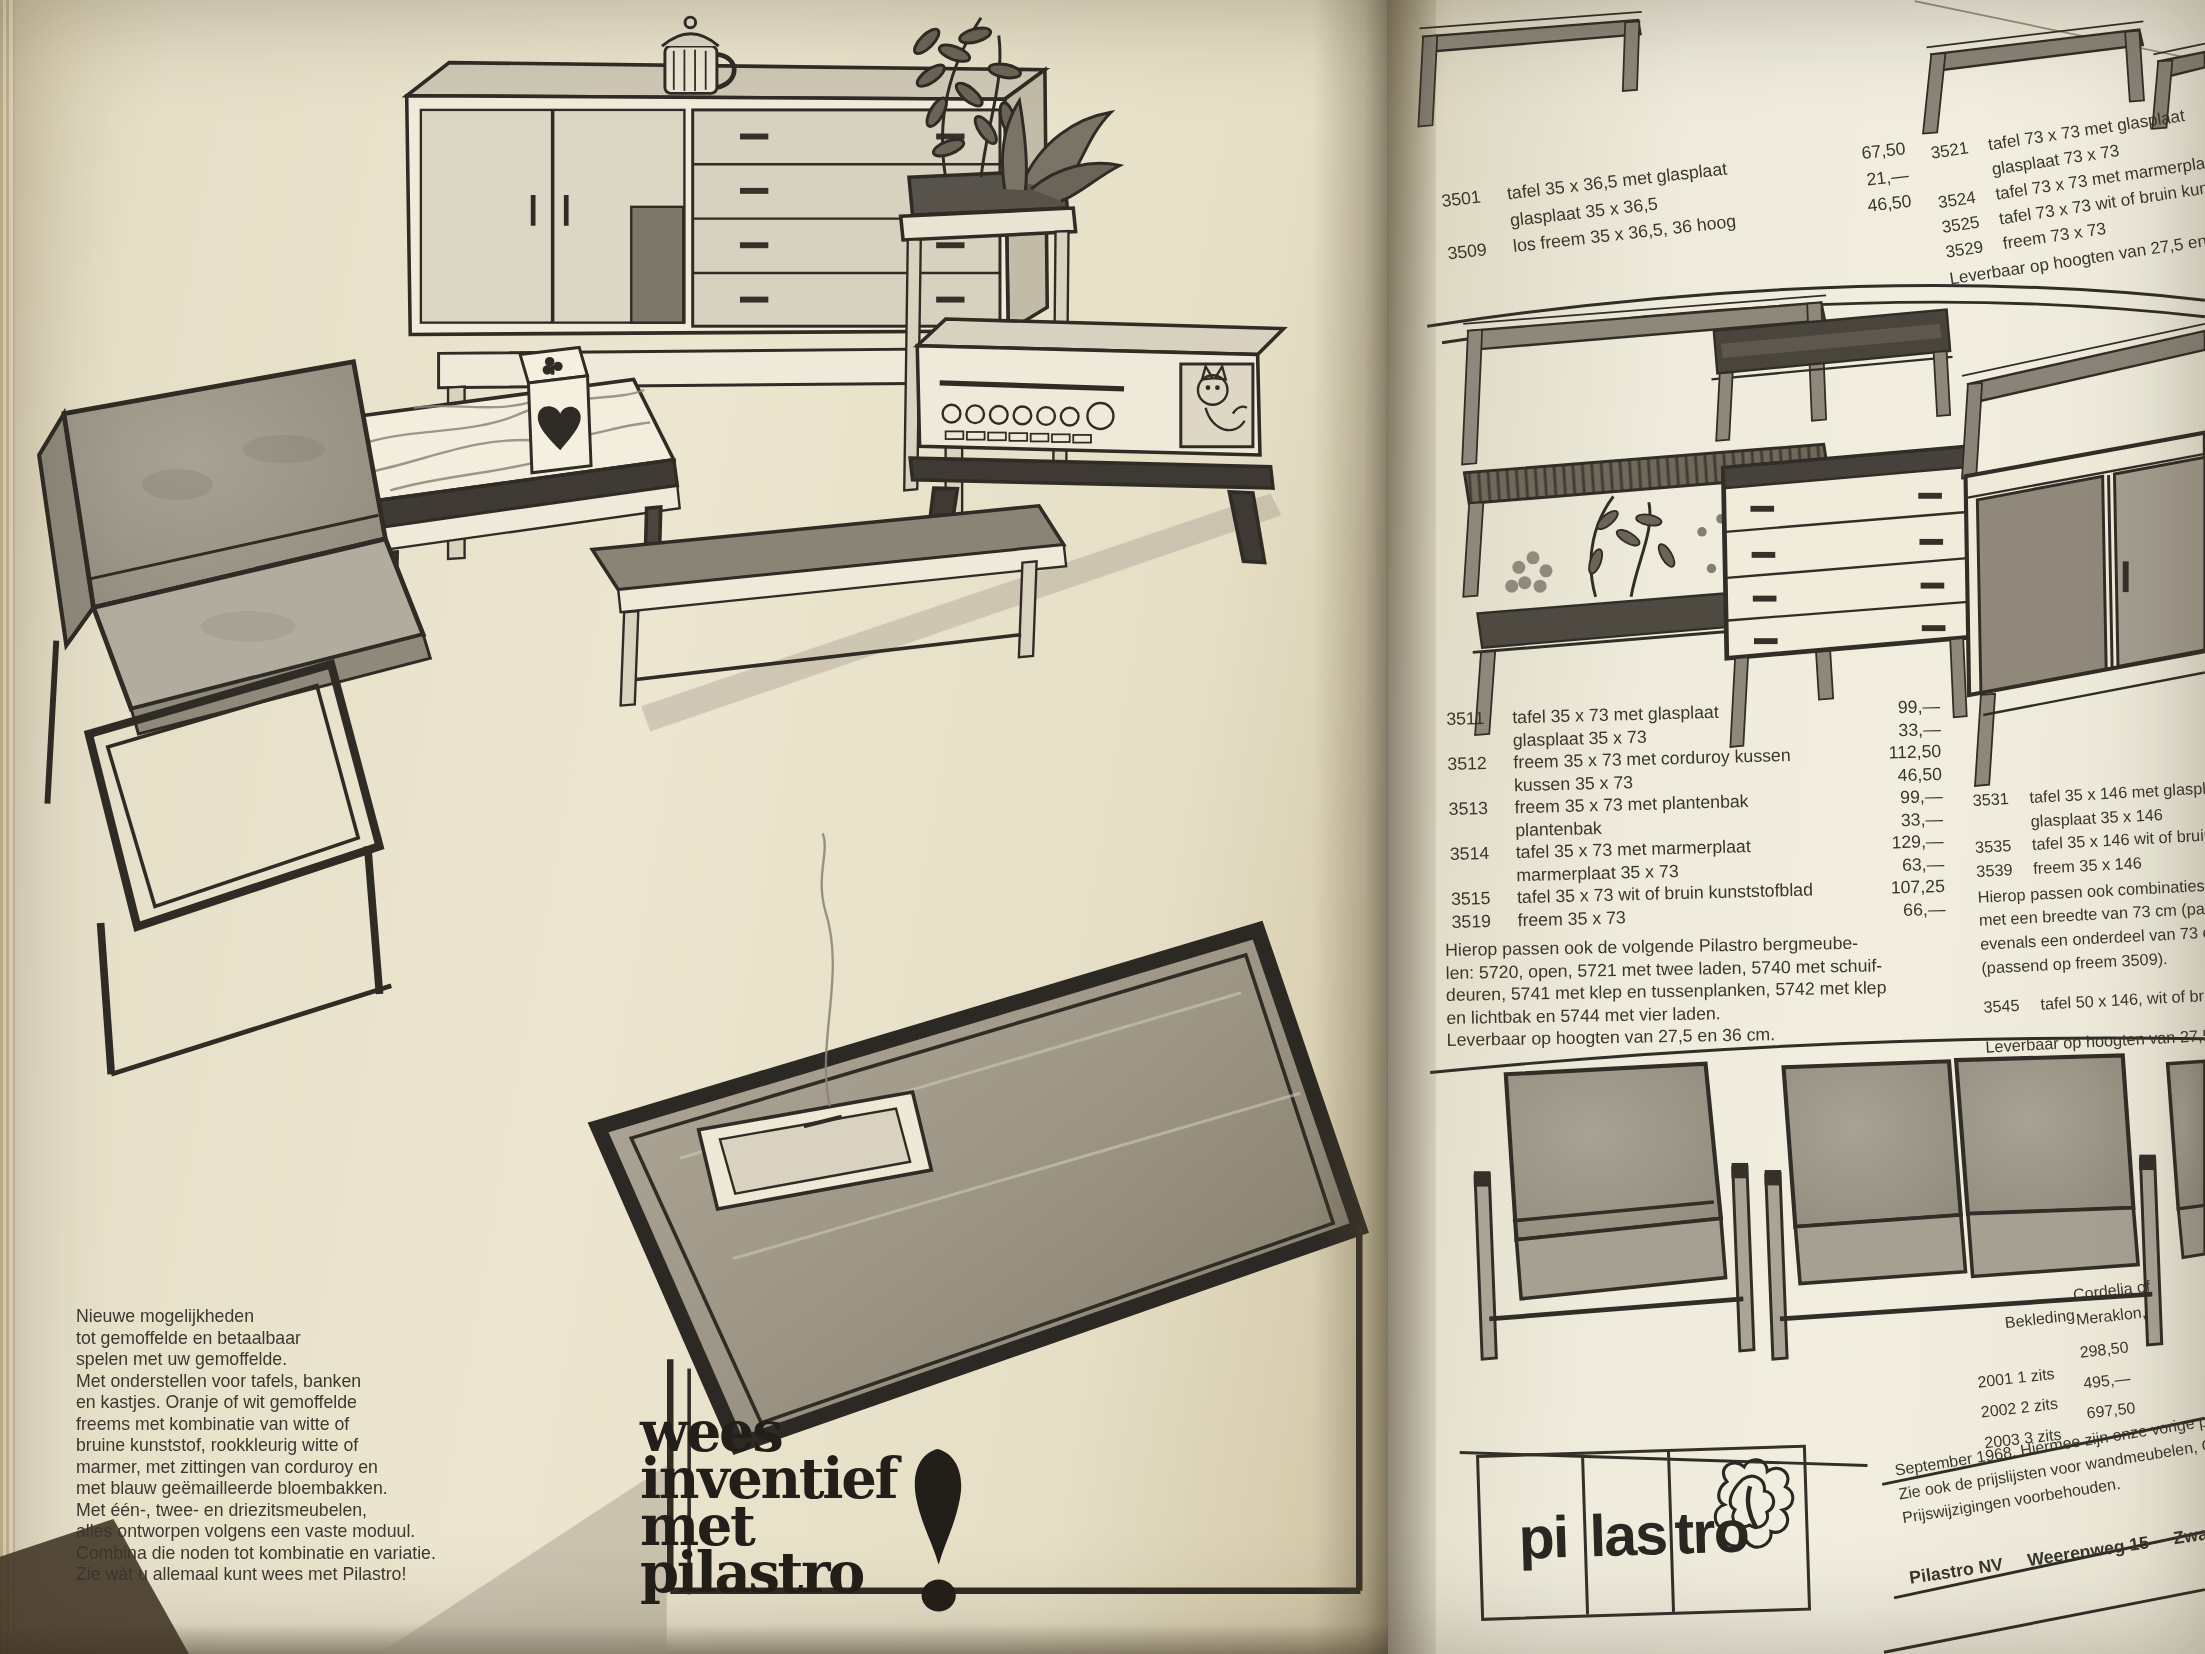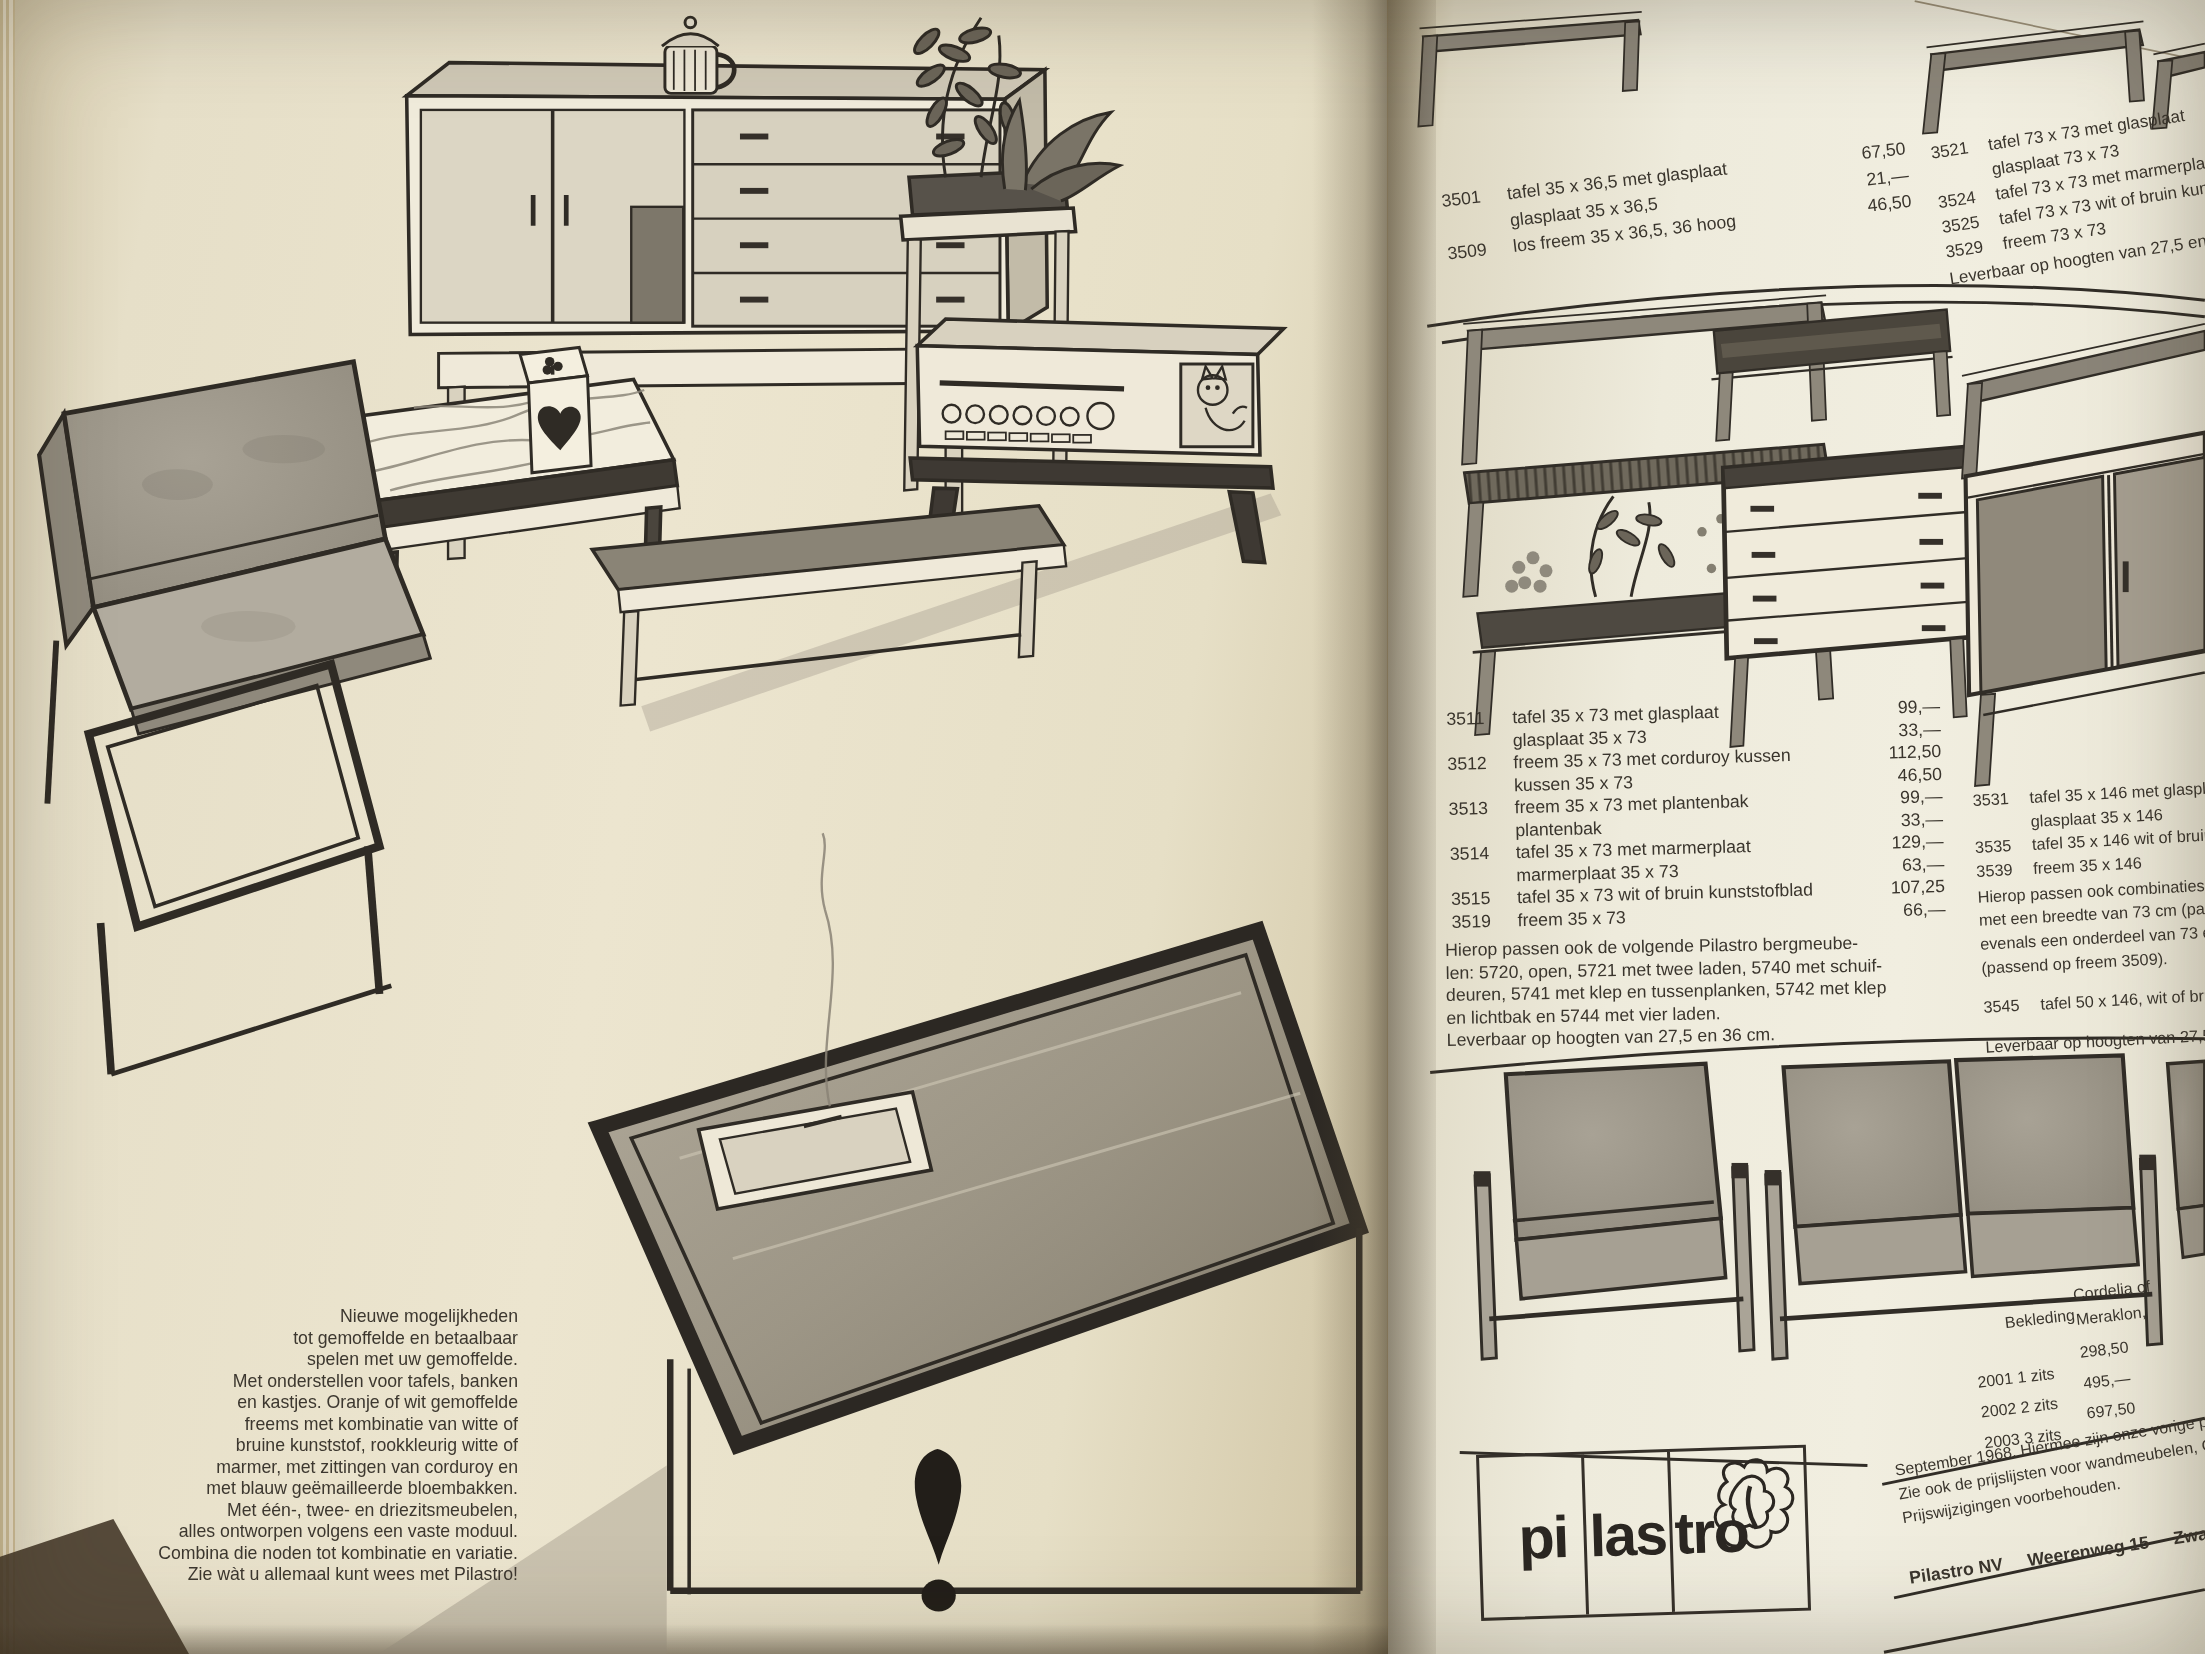--- a/index.html
+++ b/index.html
@@ -51,21 +51,21 @@
   .bk-r1{left:7px;top:76px;} .bk-r2{left:7px;top:106px;} .bk-r3{left:7px;top:137px;}
   #footer-note{left:1893px;top:1459px;width:378px;font-size:16px;line-height:24px;transform:rotate(-9deg);}
   #footer-note div{white-space:nowrap;}
   #address{left:1908px;top:1568px;width:331px;font-size:17.7px;font-weight:bold;transform:rotate(-8.5deg);
     display:flex;gap:25px;white-space:nowrap;}
   #logo-box{left:1476px;top:1455px;width:324px;height:160px;border:3.5px solid #35302a;transform:rotate(-1.8deg);}
   .logo-div{position:absolute;top:0;bottom:0;width:3px;background:#35302a;}
   #logo-box .seg{position:absolute;font-size:59px;font-weight:bold;letter-spacing:-1.8px;color:#2b2722;top:48px;}
   .seg-pi{left:37px;} .seg-las{left:108px;} .seg-tro{left:193px;}
   #monogram{position:absolute;left:229px;top:4.7px;}
-  #paragraph{left:76px;top:1306px;width:442px;text-align:right;font-size:17.7px;line-height:21.5px;color:#3c372f;}
+  #paragraph{left:76px;top:1306px;width:442px;font-size:17.7px;line-height:21.5px;color:#3c372f;}
   #paragraph div{white-space:nowrap;}
   #headline{left:640px;top:1408px;font-family:"DejaVu Serif",serif;font-weight:bold;
     font-size:56px;line-height:47px;letter-spacing:-2.4px;color:#221e19;}
   #excl{position:absolute;left:909px;top:1449px;z-index:4;}
 </style>
 </head>
 <body>
 
 <div id="stage">
   <div id="edge-stack"></div>
@@ -600,20 +600,26 @@
     <div>freems met kombinatie van witte of</div>
     <div>bruine kunststof, rookkleurig witte of</div>
     <div>marmer, met zittingen van corduroy en</div>
     <div>met blauw geëmailleerde bloembakken.</div>
     <div>Met één-, twee- en driezitsmeubelen,</div>
     <div>alles ontworpen volgens een vaste moduul.</div>
     <div>Combina die noden tot kombinatie en variatie.</div>
     <div>Zie wàt u allemaal kunt wees met Pilastro!</div>
   </div>
 
+  <div id="headline" class="tblock">
+    <div>wees</div>
+    <div>inventief</div>
+    <div>met</div>
+    <div>pilastro</div>
+  </div>
   <svg id="excl" width="57" height="163" viewBox="0 0 96 276">
     <path d="M48,0 C80,8 94,44 86,84 C78,128 60,160 50,196 C40,160 20,126 12,84 C4,44 16,8 48,0 Z" fill="#221e19"></path>
     <ellipse cx="50" cy="248" rx="29" ry="27" fill="#221e19"></ellipse>
   </svg>
 
   <div id="gutter"></div>
   <div id="bl-shadow"></div>
   <div id="bottom-shadow"></div>
   <div id="vignette"></div>
 </div>

